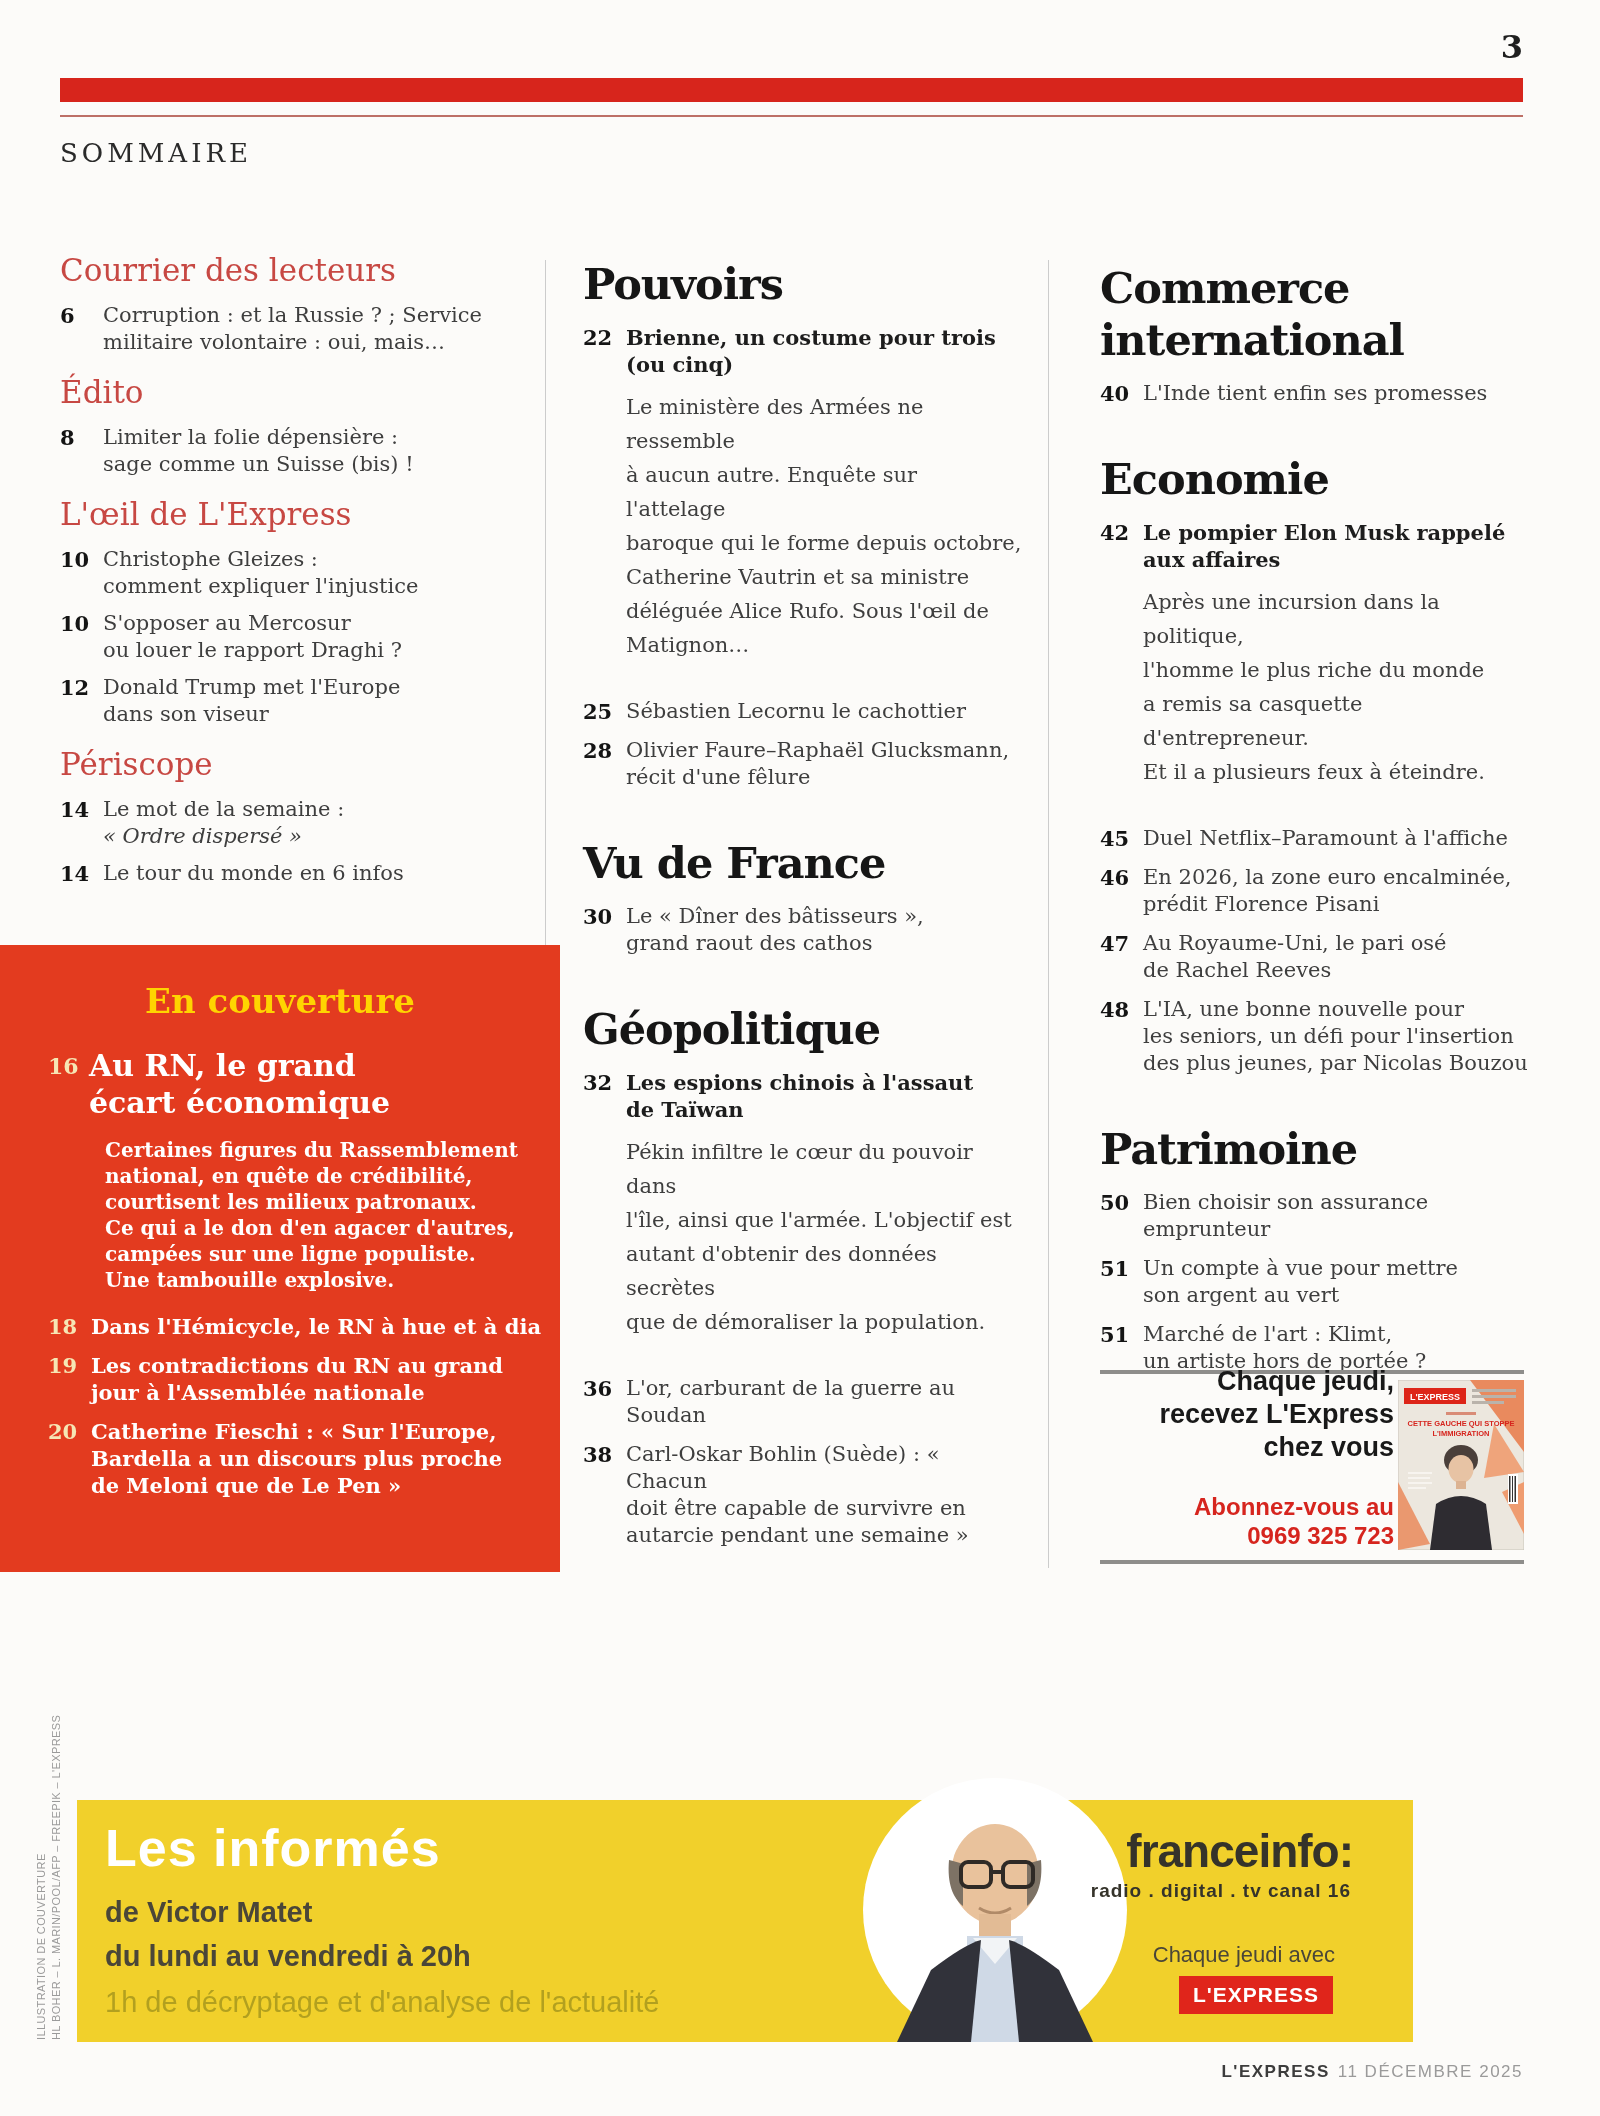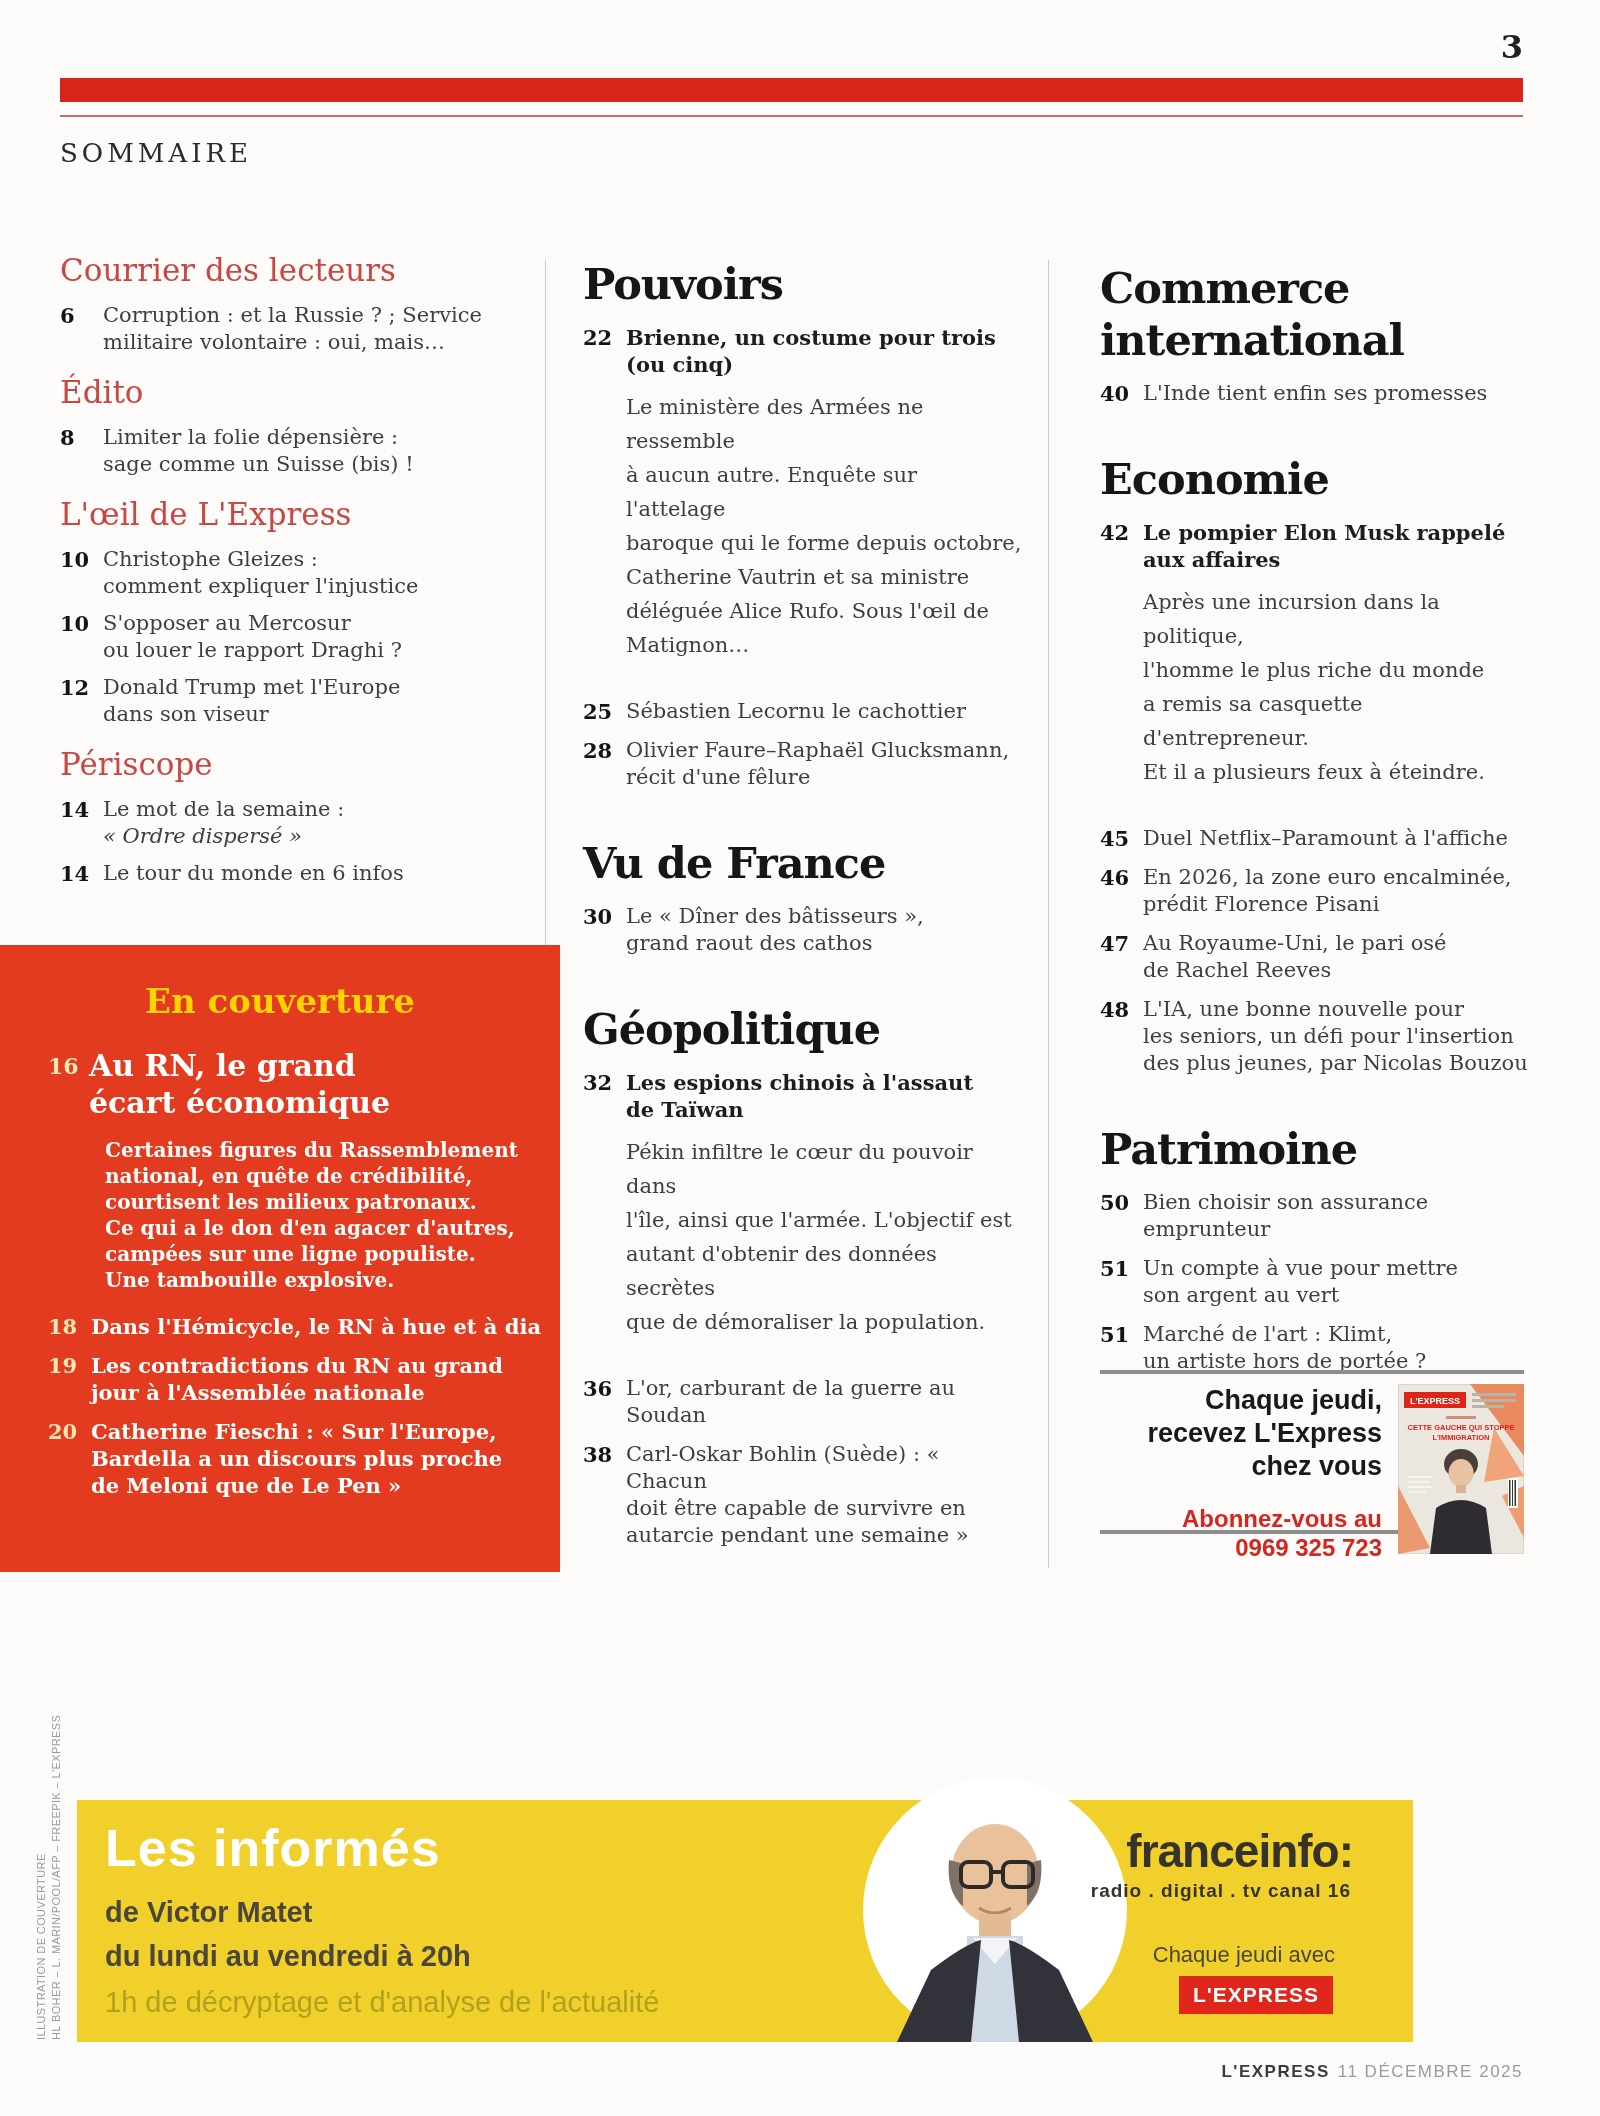--- a/index.html
+++ b/index.html
@@ -43,26 +43,26 @@
   .coverbox .kicker{text-align:center;font-size:34px;line-height:40px;font-weight:bold;
                     color:var(--cover-kicker-yellow);margin-bottom:26px;}
   .coverbox .entry .num{color:var(--cover-number-cream);}
   .coverbox .entry{padding-left:48px;margin-bottom:12px;}
   .coverbox .entry .txt{color:#fff;font-weight:bold;}
   .coverbox .feature-title .txt{font-size:30px;line-height:37px;font-weight:bold;}
   .coverbox .feature-title .num{font-size:22px;padding-top:6px;width:41px;}
   .coverbox .cdesc{white-space:pre-line;font-size:20px;line-height:26px;font-weight:bold;color:#fff;
                    margin:16px 0 20px 105px;}
   
-  .ad{position:absolute;left:1100px;top:1370px;width:424px;height:164px;box-sizing:border-box;
+  .ad{position:absolute;left:1100px;top:1370px;width:424px;height:194px;box-sizing:border-box;
       border-top:4px solid #8e8d8b;border-bottom:4px solid #8e8d8b;
-      display:flex;align-items:flex-start;gap:16px;padding:10px 0;}
+      display:flex;align-items:flex-end;gap:4px;padding:10px 0;}
   .ad-text{flex:1;text-align:right;font-family:"Liberation Sans",sans-serif;}
   .ad-main{font-size:27px;line-height:33px;font-weight:bold;color:#191919;white-space:pre-line;}
-  .ad-cta{margin-top:21px;font-size:24px;line-height:29px;font-weight:bold;color:var(--cta-red);white-space:pre-line;}
+  .ad-cta{margin-top:28px;font-size:24px;line-height:29px;font-weight:bold;color:var(--cta-red);white-space:pre-line;}
   .ad-cover{flex:none;width:126px;height:170px;}
   
   .banner{position:absolute;left:77px;top:1800px;width:1336px;height:242px;background:var(--banner-yellow);
           font-family:"Liberation Sans",sans-serif;}
   .b-title{position:absolute;left:28px;top:18px;font-size:52px;font-weight:bold;color:#ffffff;letter-spacing:1px;}
   .b-line1{position:absolute;left:28px;top:96px;font-size:29px;font-weight:bold;color:#4a4638;}
   .b-line2{position:absolute;left:28px;top:140px;font-size:29px;font-weight:bold;color:#4a4638;}
   .b-line3{position:absolute;left:28px;top:186px;font-size:29px;color:var(--banner-line3-olive);}
   .host{position:absolute;left:768px;top:-22px;width:300px;height:264px;}
   .fi-logo{position:absolute;right:60px;top:24px;font-size:46px;font-weight:bold;color:#35332a;letter-spacing:-1px;}

